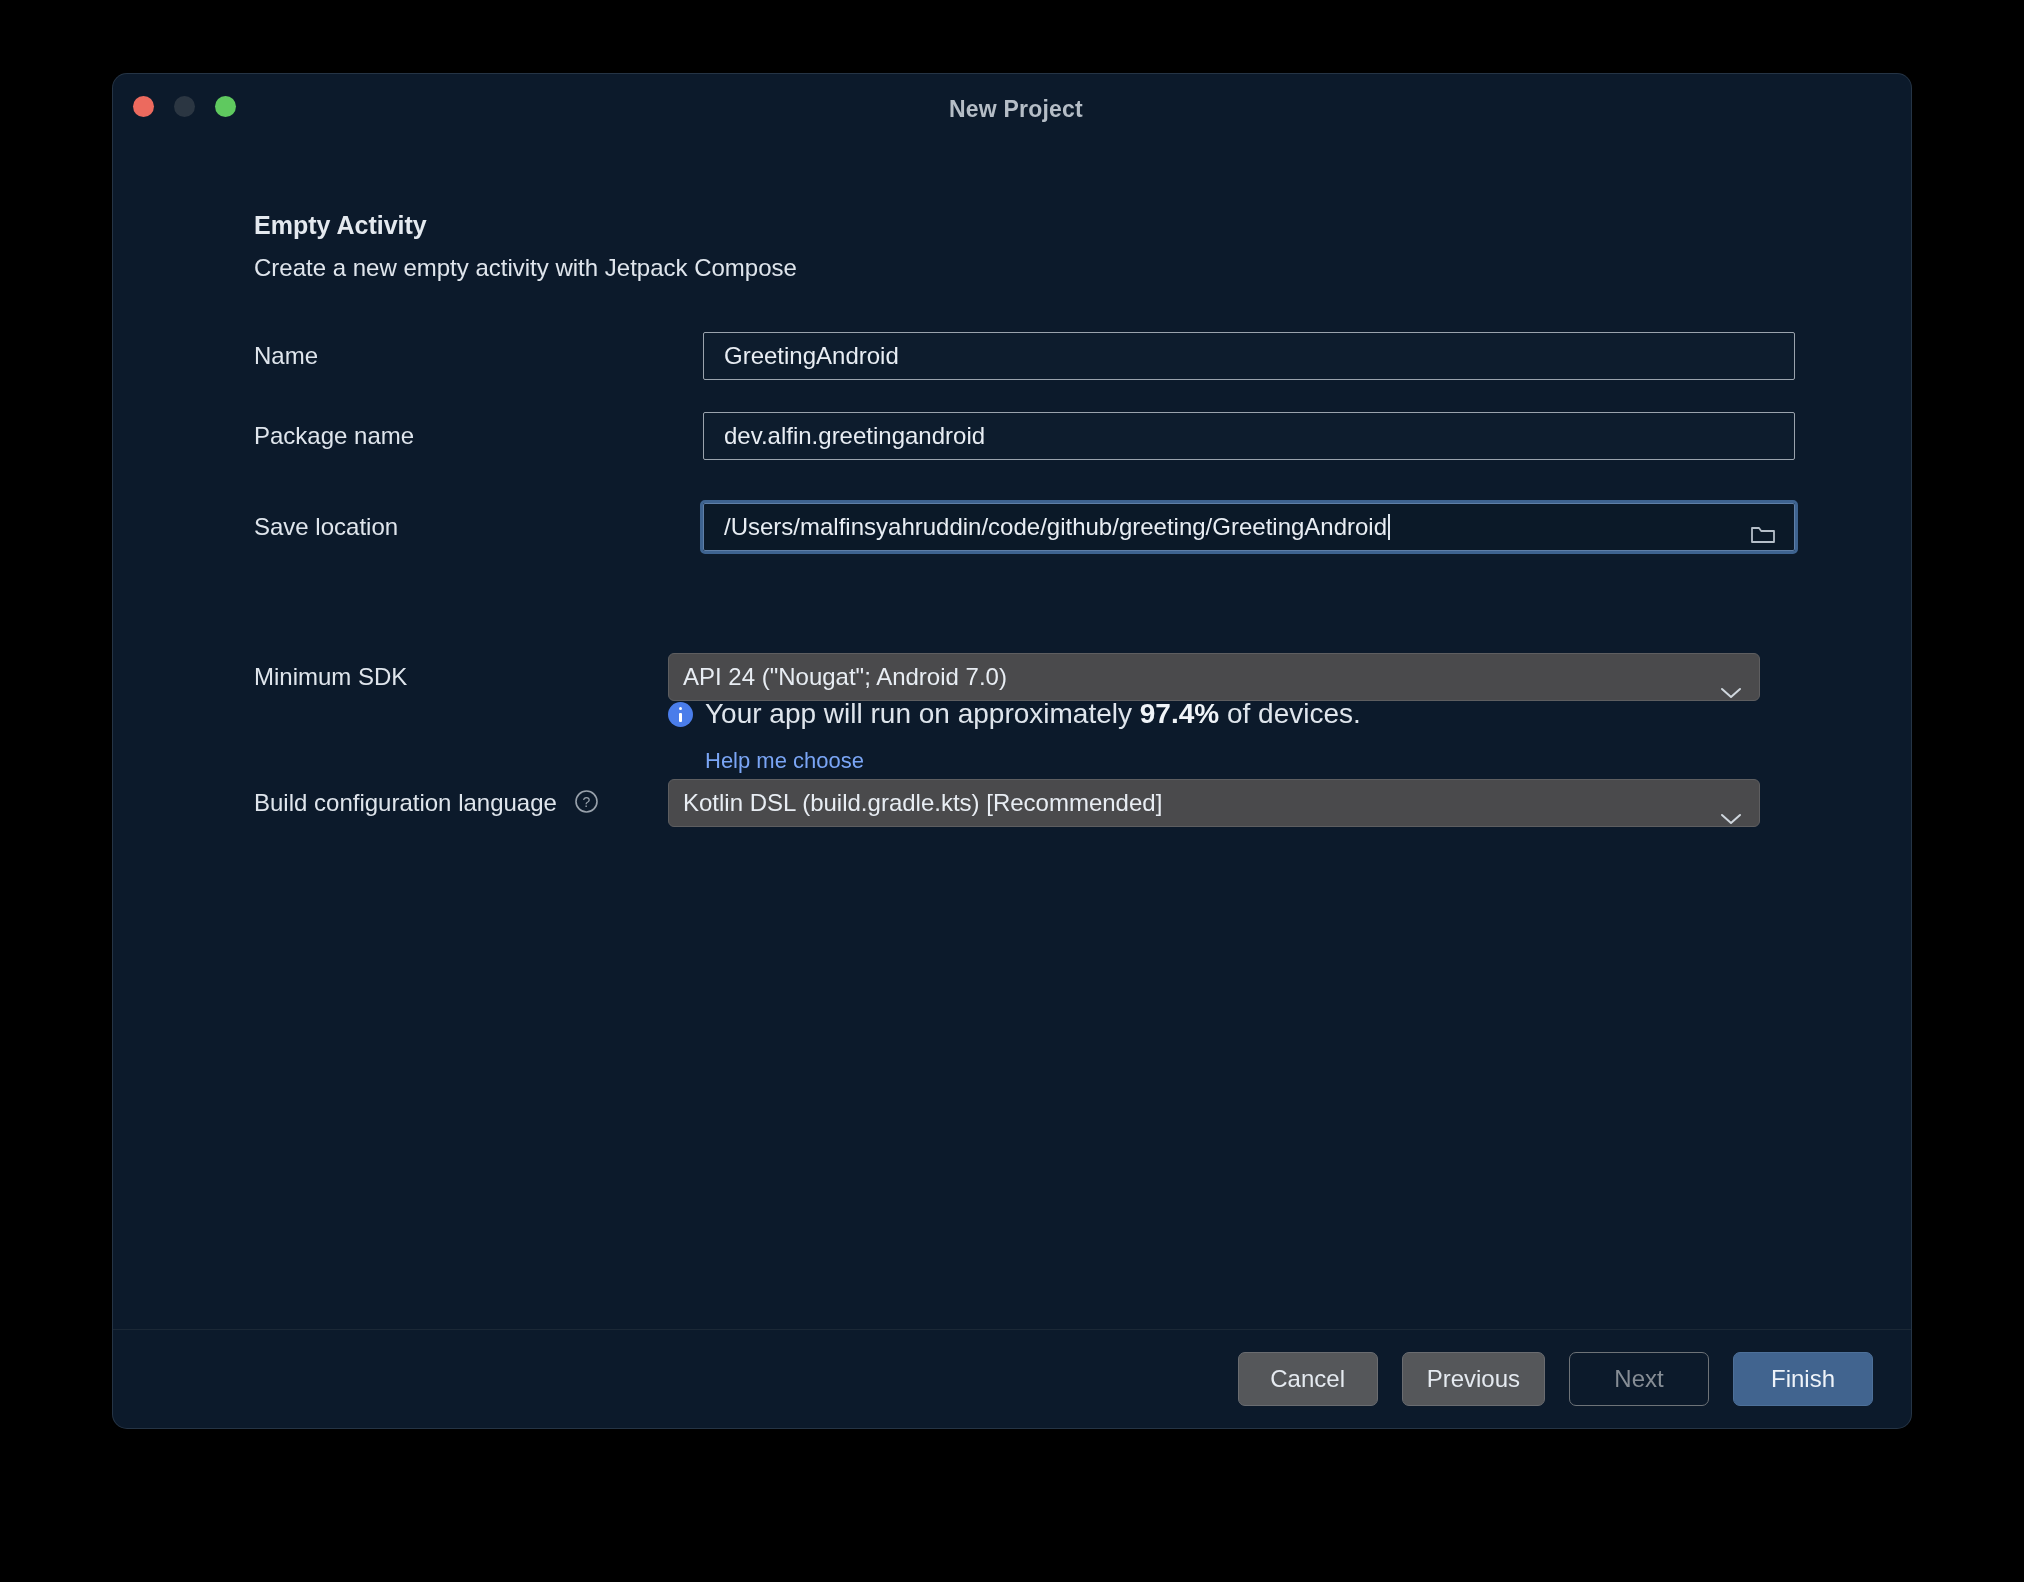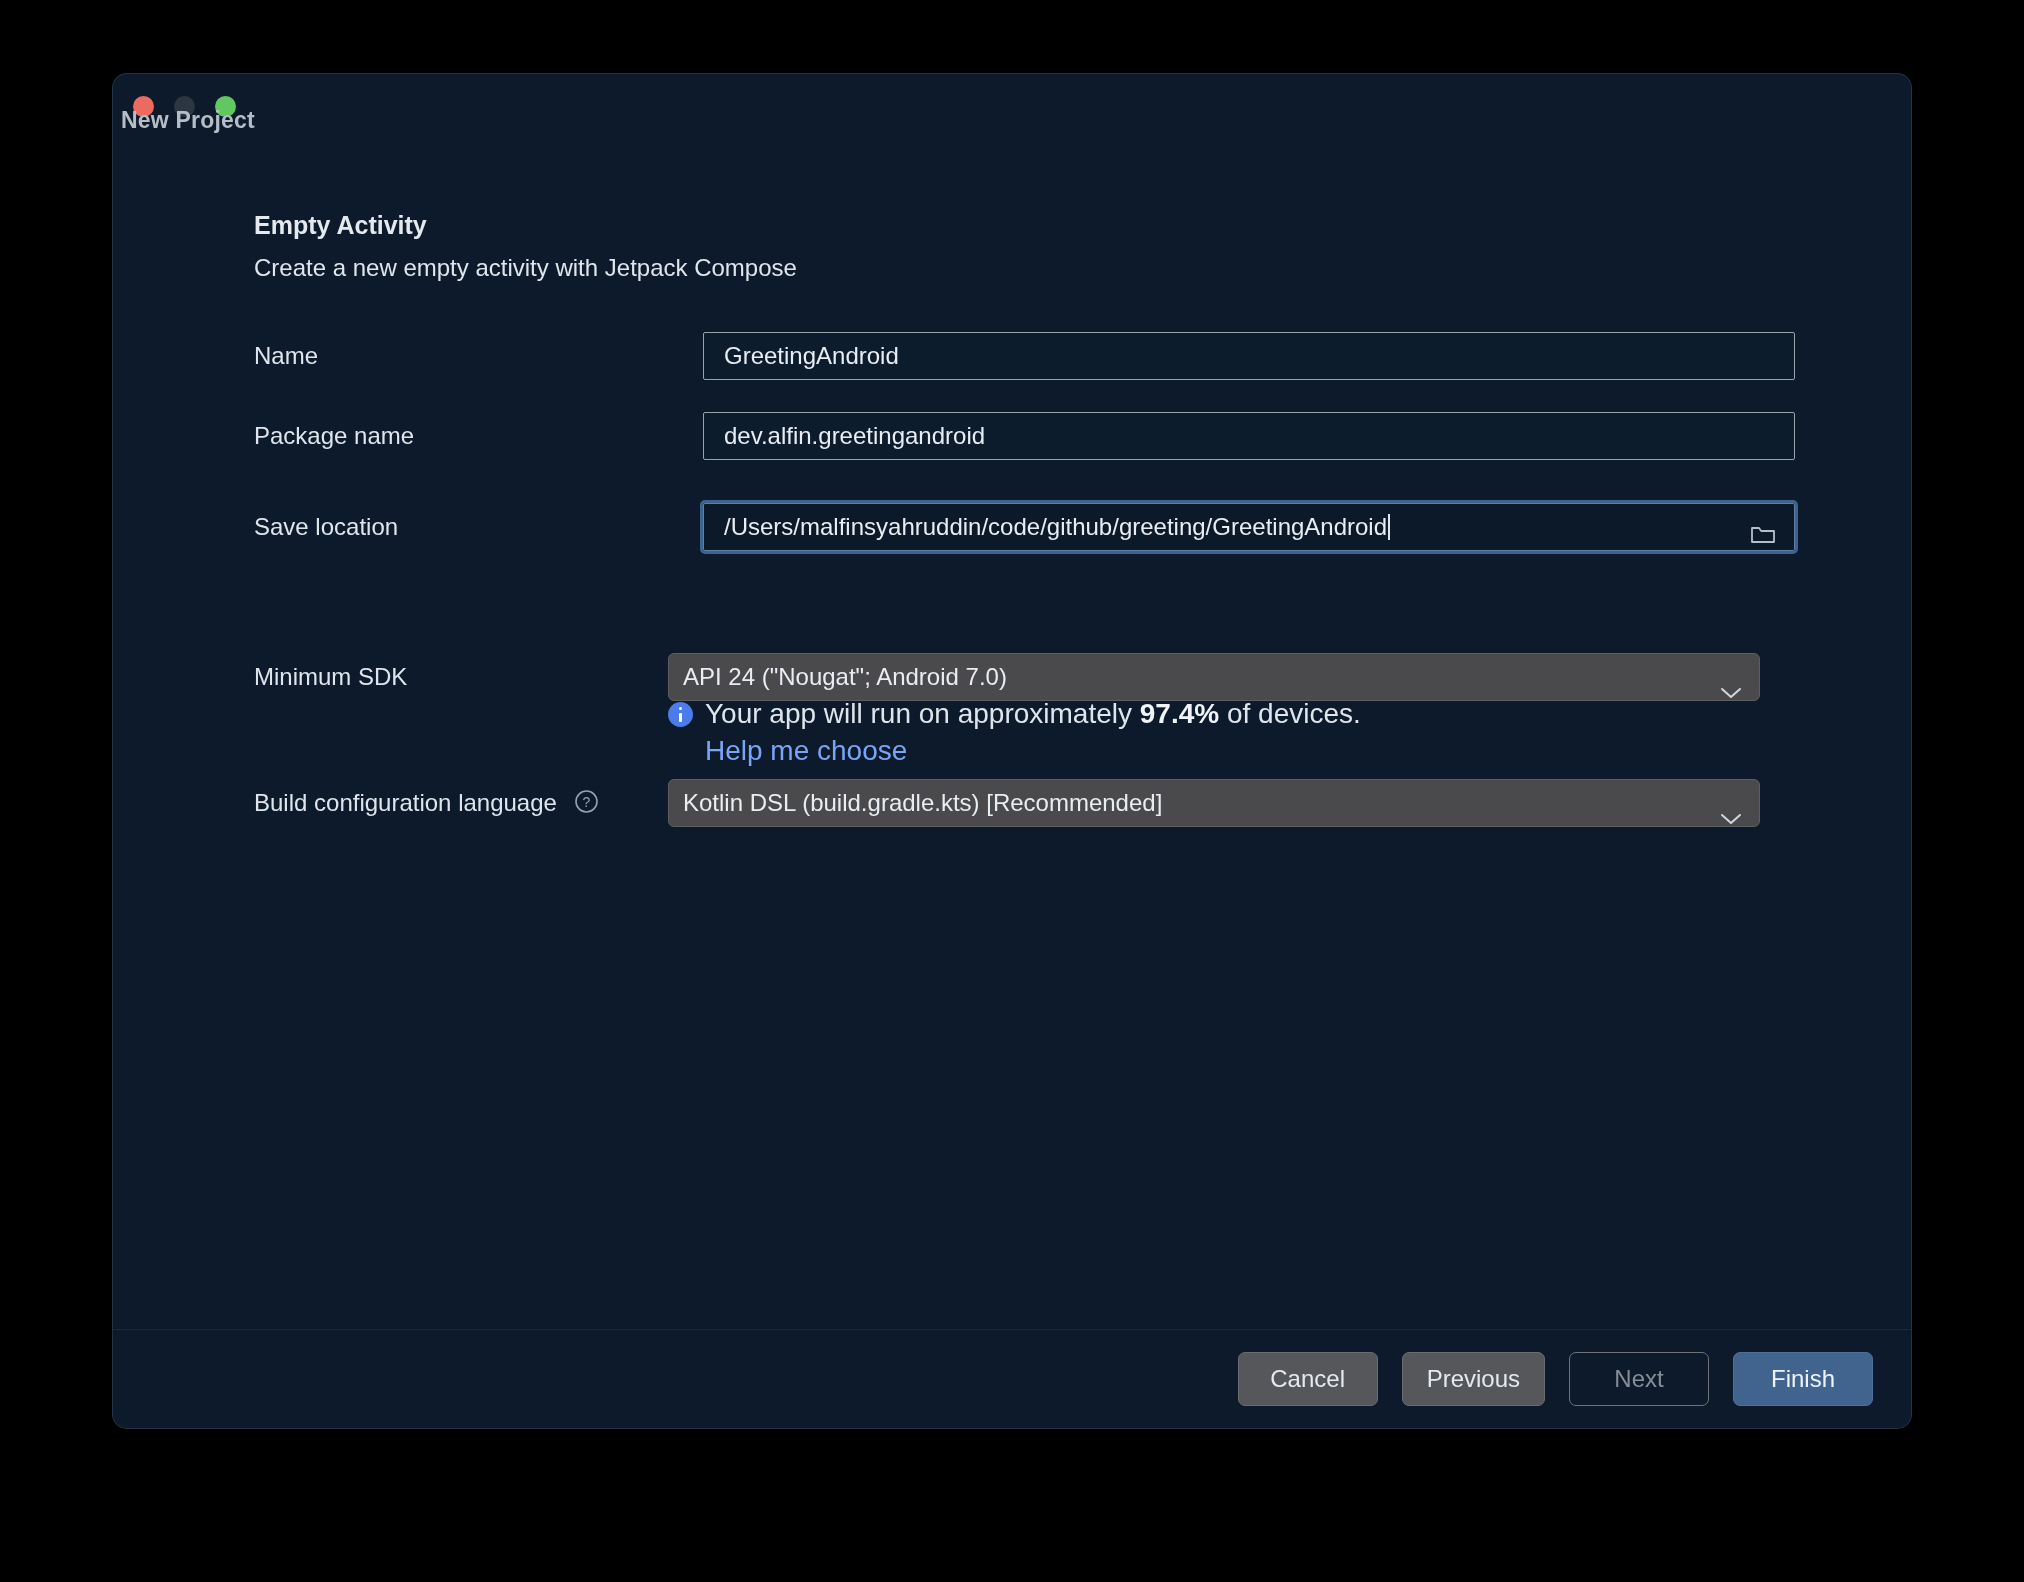--- a/index.html
+++ b/index.html
@@ -37,26 +37,25 @@
     gap: 20px;
   }
   .light { width: 21px; height: 21px; border-radius: 50%; }
   .light.close   { background: #ec6a5e; }
   .light.min     { background: #2b3642; }
   .light.zoom    { background: #5fc95f; }
 
   .window-title {
     position: absolute;
     left: 8px; right: 0; top: 22px;
-    text-align: left;
+    text-align: center;
     font-size: 23px;
     font-weight: bold;
     color: #b5bdc6;
     letter-spacing: .2px;
-    margin-top: 11px;
   }
 
   
   .content {
     position: absolute;
     left: 0; top: 68px; right: 0;
     bottom: 0;
   }
 
   .section-title {
@@ -187,23 +186,23 @@
     content: "";
     position: absolute;
     left: 11px; top: 11px;
     width: 3px; height: 9px;
     background: #fff;
     border-radius: 1px;
   }
   .info-line b { font-weight: bold; color: #f0f4f8; }
   .help-link {
     color: #7aa5f5;
-    font-size: 28px;
+    font-size: 22px;
     margin-left: 37px;
-    margin-top: 5px;
+    margin-top: 18px;
     display: inline-block;
     cursor: pointer;
   }
 
   
   .divider {
     position: absolute;
     left: 0; right: 0;
     bottom: 98px;
     height: 1px;

